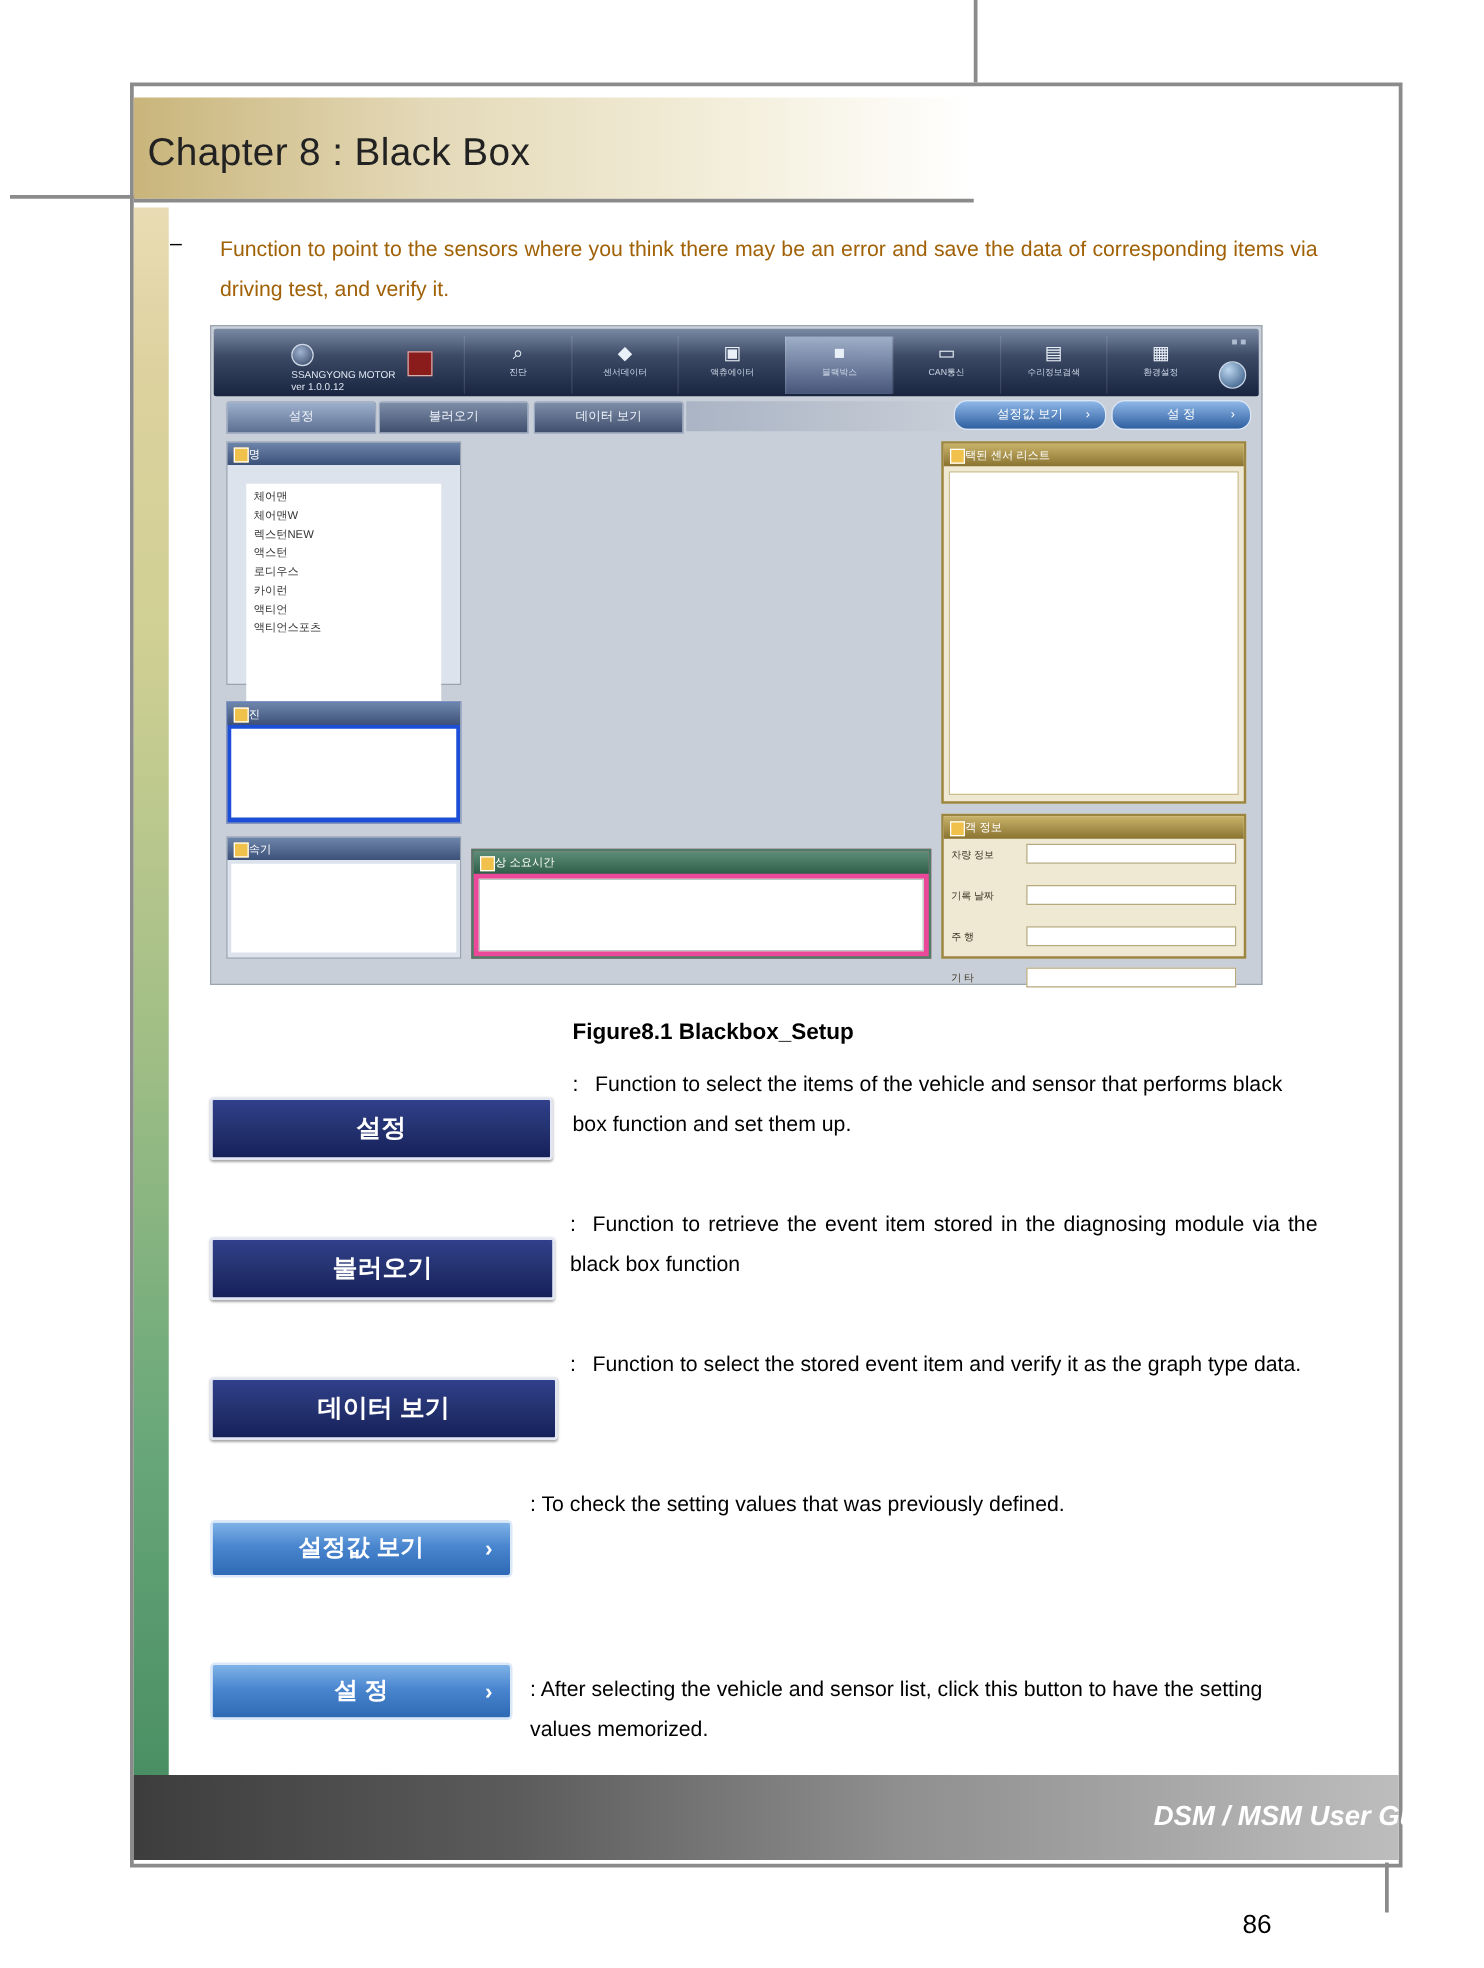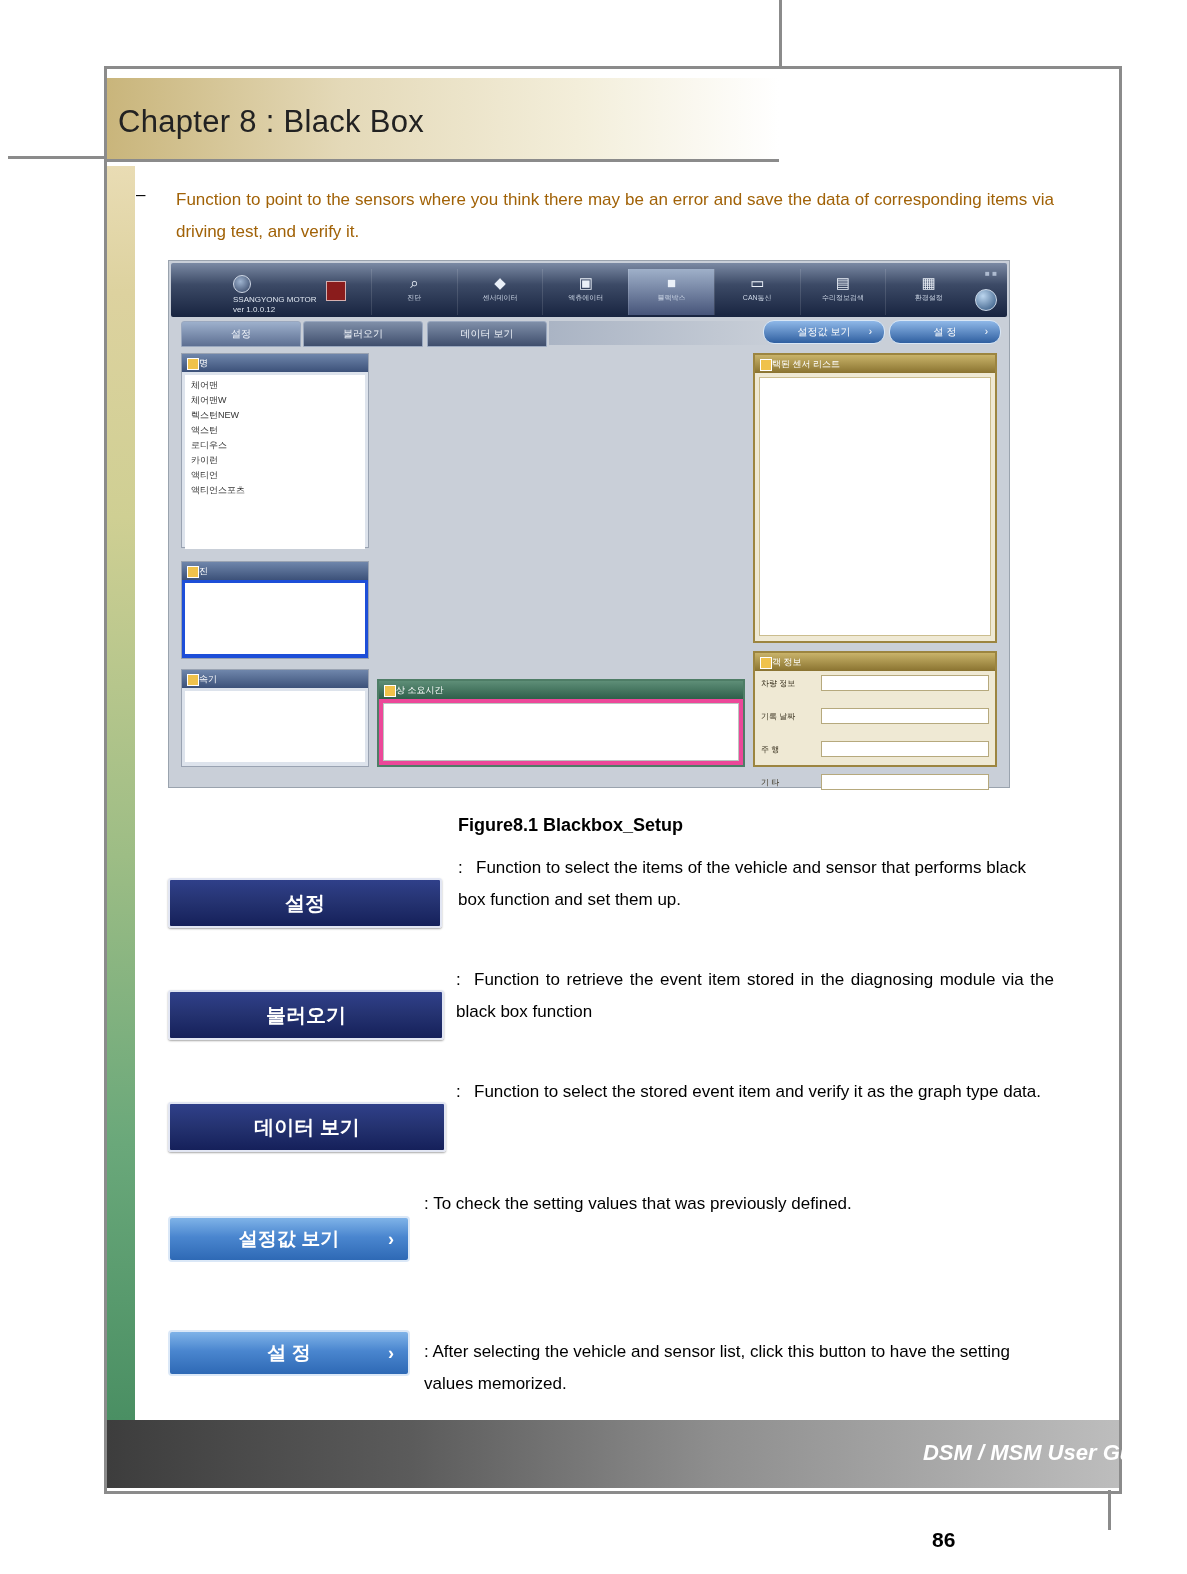--- a/index.html
+++ b/index.html
@@ -267,21 +267,21 @@
     background: #f0c24b;
     border: 1px solid #ffffff;
   }
   .panel-blue > .panel-title { background: linear-gradient(to bottom, #6f86ab, #3c5179); }
   .panel-green > .panel-title { background: linear-gradient(to bottom, #5e8e77, #2f5f4a); }
   .panel-gold > .panel-title { background: linear-gradient(to bottom, #c9b36a, #8a7330); }
 
   .p-vehicle { left: 12px; top: 92px; width: 188px; height: 195px; background: #dde3ec; }
   .p-vehicle .list {
     background: #ffffff;
-    margin: 3px;
+    margin: 15px;
     height: 168px;
     font-size: 9px;
     color: #333;
     padding: 3px 6px;
     line-height: 15px;
   }
   .p-engine { left: 12px; top: 300px; width: 188px; height: 98px; background: #1d4ed8; }
   .p-engine .blank { background: #ffffff; margin: 3px; height: 71px; }
   .p-trans { left: 12px; top: 408px; width: 188px; height: 98px; background: #dde3ec; }
   .p-trans .blank { background: #ffffff; margin: 3px; height: 71px; }
@@ -361,25 +361,24 @@
     position: absolute;
     right: 22px;
     top: 1440px;
     font-size: 22px;
     font-weight: bold;
     color: #ffffff;
     font-style: italic;
   }
   .page-number {
     position: absolute;
-    left: 932px;
+    left: 994px;
     top: 1528px;
     font-size: 21px;
     color: #000;
-    font-weight: bold;
   }
 </style>
 </head>
 <body>
 
 <div class="page-frame"></div>
 <div class="left-gradient-bar"></div>
 <div class="top-white-gap"></div>
 <div class="vert-line-right"></div>
 <div class="vert-line-right2"></div>

